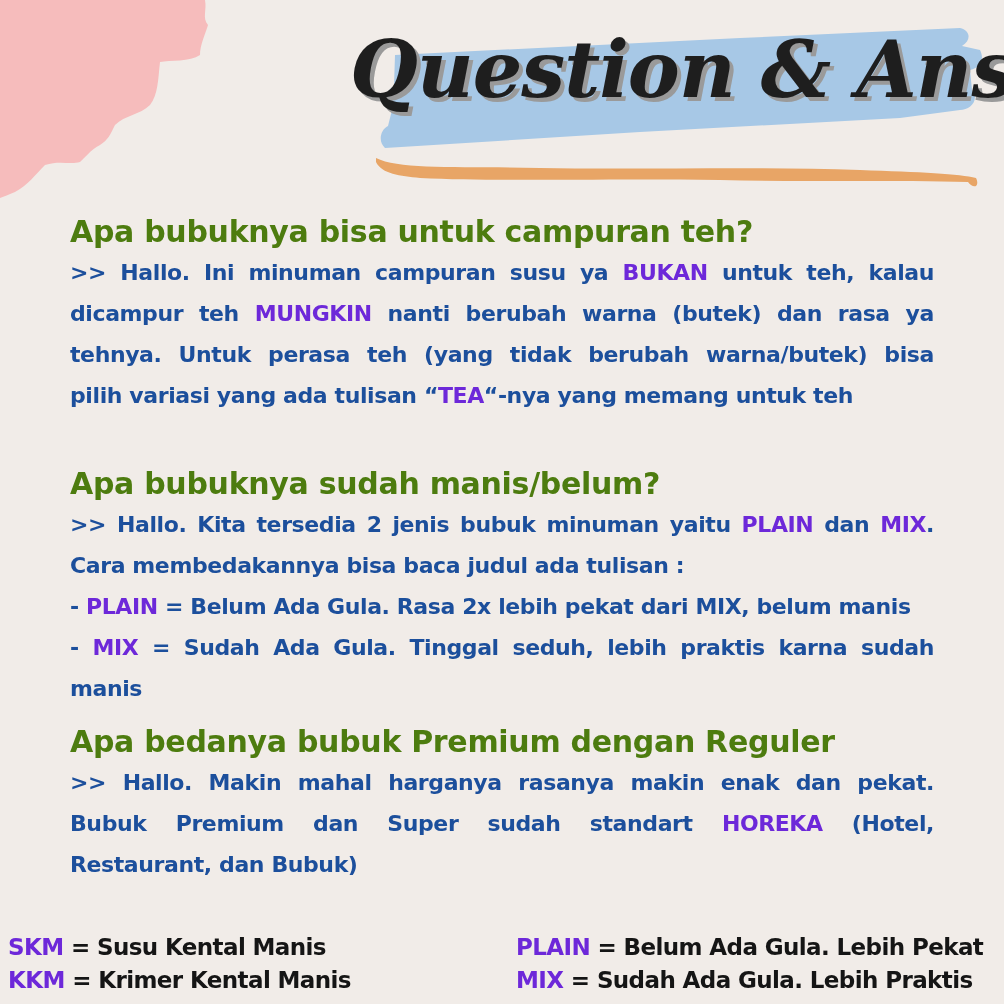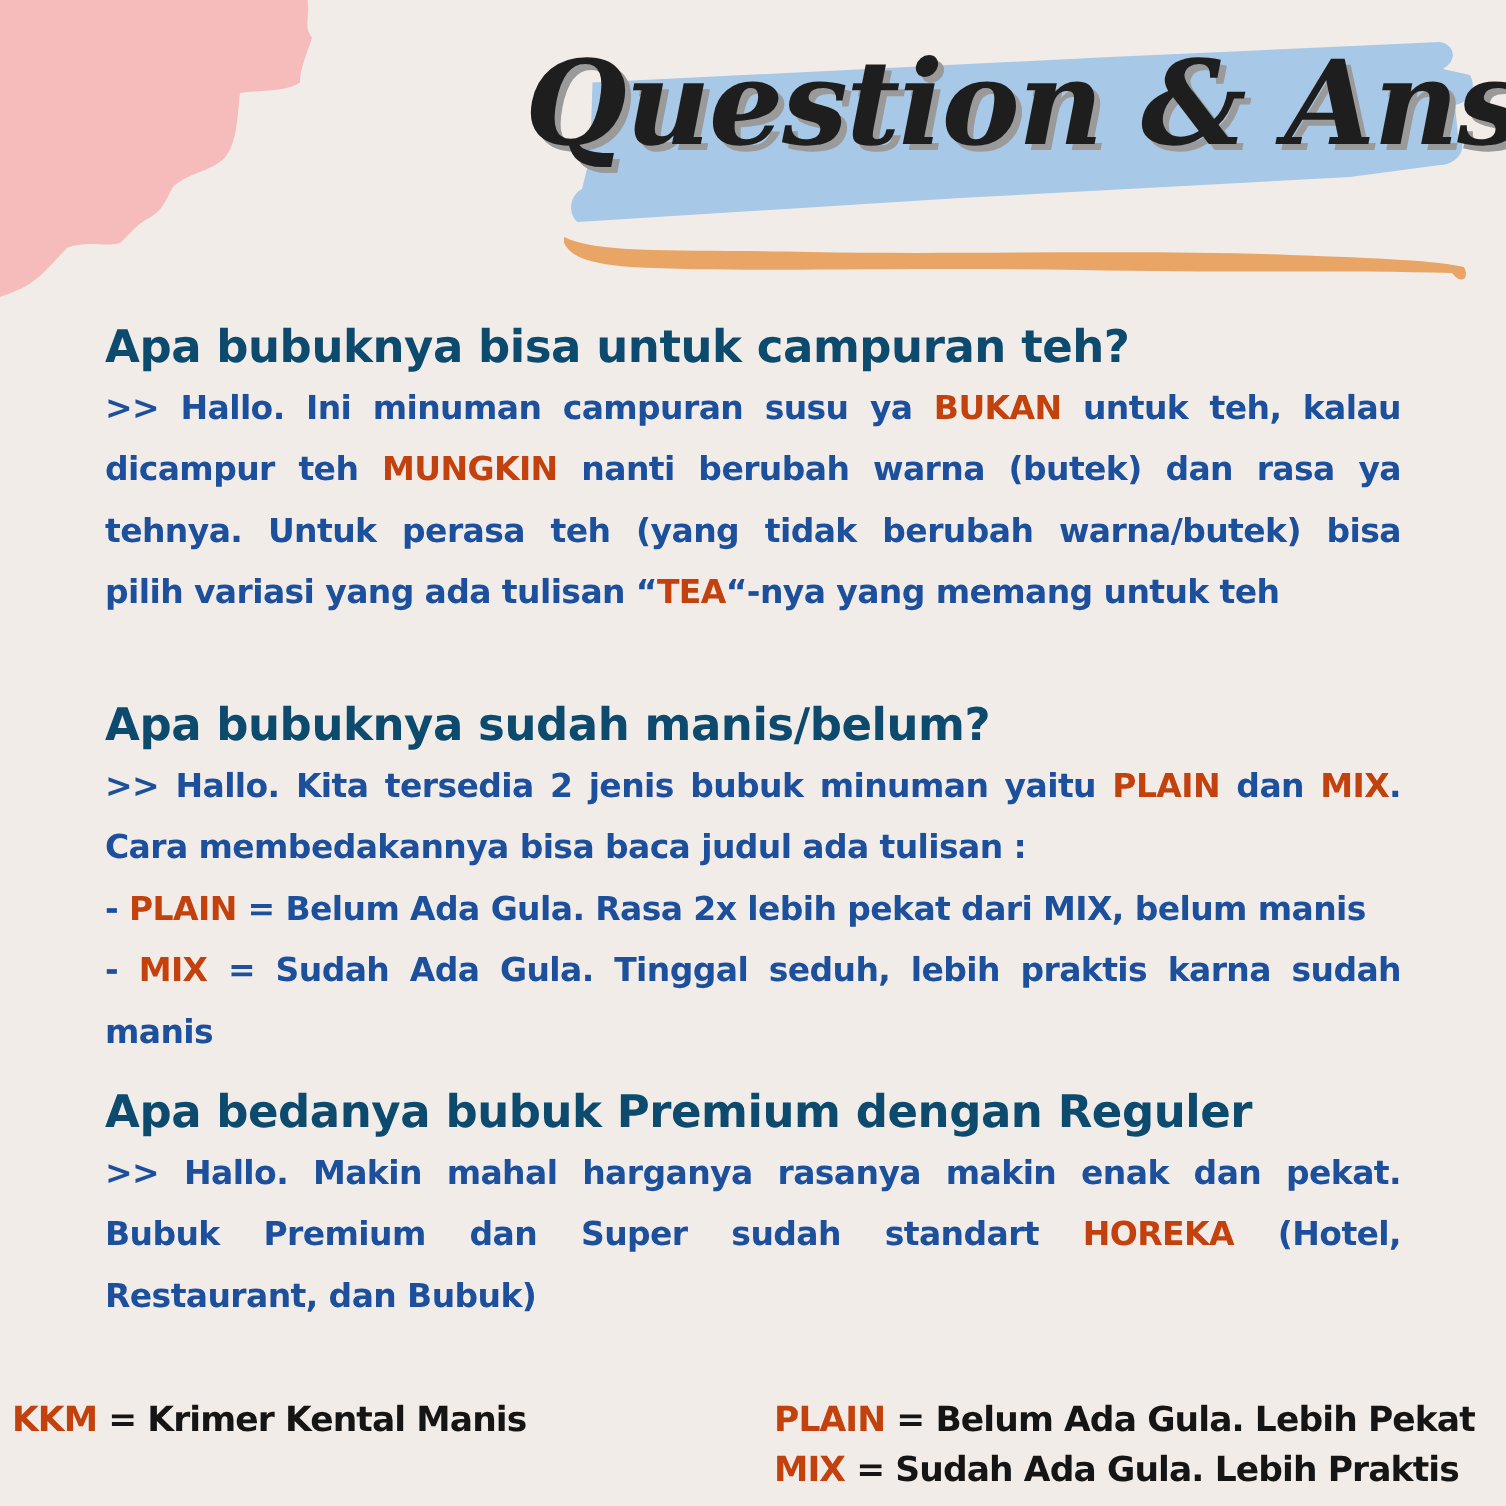--- a/index.html
+++ b/index.html
@@ -14,28 +14,28 @@
   .title-text {
     position: absolute; left: 10px; top: 14px; width: 650px;
     font-family: "DejaVu Serif", serif; font-style: italic; font-weight: bold;
     font-size: 78px; letter-spacing: -1px; color: #1e1e1e;
     text-shadow: 4px 4px 0 #9a9a9a;
     white-space: nowrap;
   }
   .qa { position: absolute; left: 70px; width: 864px; }
   .q {
     font-family: "DejaVu Sans", sans-serif; font-weight: bold; font-size: 30px;
-    color: #0c4a6e; line-height: 40px; margin: 0; letter-spacing: -0.3px;
+    color: #4d7c0f; line-height: 40px; margin: 0; letter-spacing: -0.3px;
   }
   .a {
     font-family: "DejaVu Sans", sans-serif; font-weight: bold; font-size: 22px;
     color: #1c4f9c; line-height: 41px; text-align: justify; margin: 0;
     letter-spacing: -0.4px;
   }
-  .a .hl, .legend .hl { color: #c2410c; }
+  .a .hl, .legend .hl { color: #6d28d9; }
   .line { display: block; }
   .line.just { text-align: justify; text-align-last: justify; }
   .legend {
     position: absolute; font-family: "DejaVu Sans", sans-serif; font-weight: bold;
     font-size: 23px; color: #151515; line-height: 33px; letter-spacing: -0.6px;
     white-space: nowrap;
   }
 </style>
 </head>
 <body>
@@ -76,18 +76,19 @@
 <div class="qa" style="top:722px;">
   <p class="q">Apa bedanya bubuk Premium dengan Reguler</p>
   <div class="a">
     <span class="line just">&gt;&gt; Hallo. Makin mahal harganya rasanya makin enak dan pekat.</span>
     <span class="line just"><span>Bubuk Premium dan Super sudah standart </span><span class="hl">HOREKA</span><span> (Hotel,</span></span>
     <span class="line">Restaurant, dan Bubuk)</span>
   </div>
 </div>
 
 <div class="legend" style="left:8px; top:931px;">
+  <div><span class="hl">SKM</span><span> = Susu Kental Manis</span></div>
   <div><span class="hl">KKM</span><span> = Krimer Kental Manis</span></div>
 </div>
 <div class="legend" style="left:516px; top:931px;">
   <div><span class="hl">PLAIN</span><span> = Belum Ada Gula. Lebih Pekat</span></div>
   <div><span class="hl">MIX</span><span> = Sudah Ada Gula. Lebih Praktis</span></div>
 </div>
 
 </body></html>

